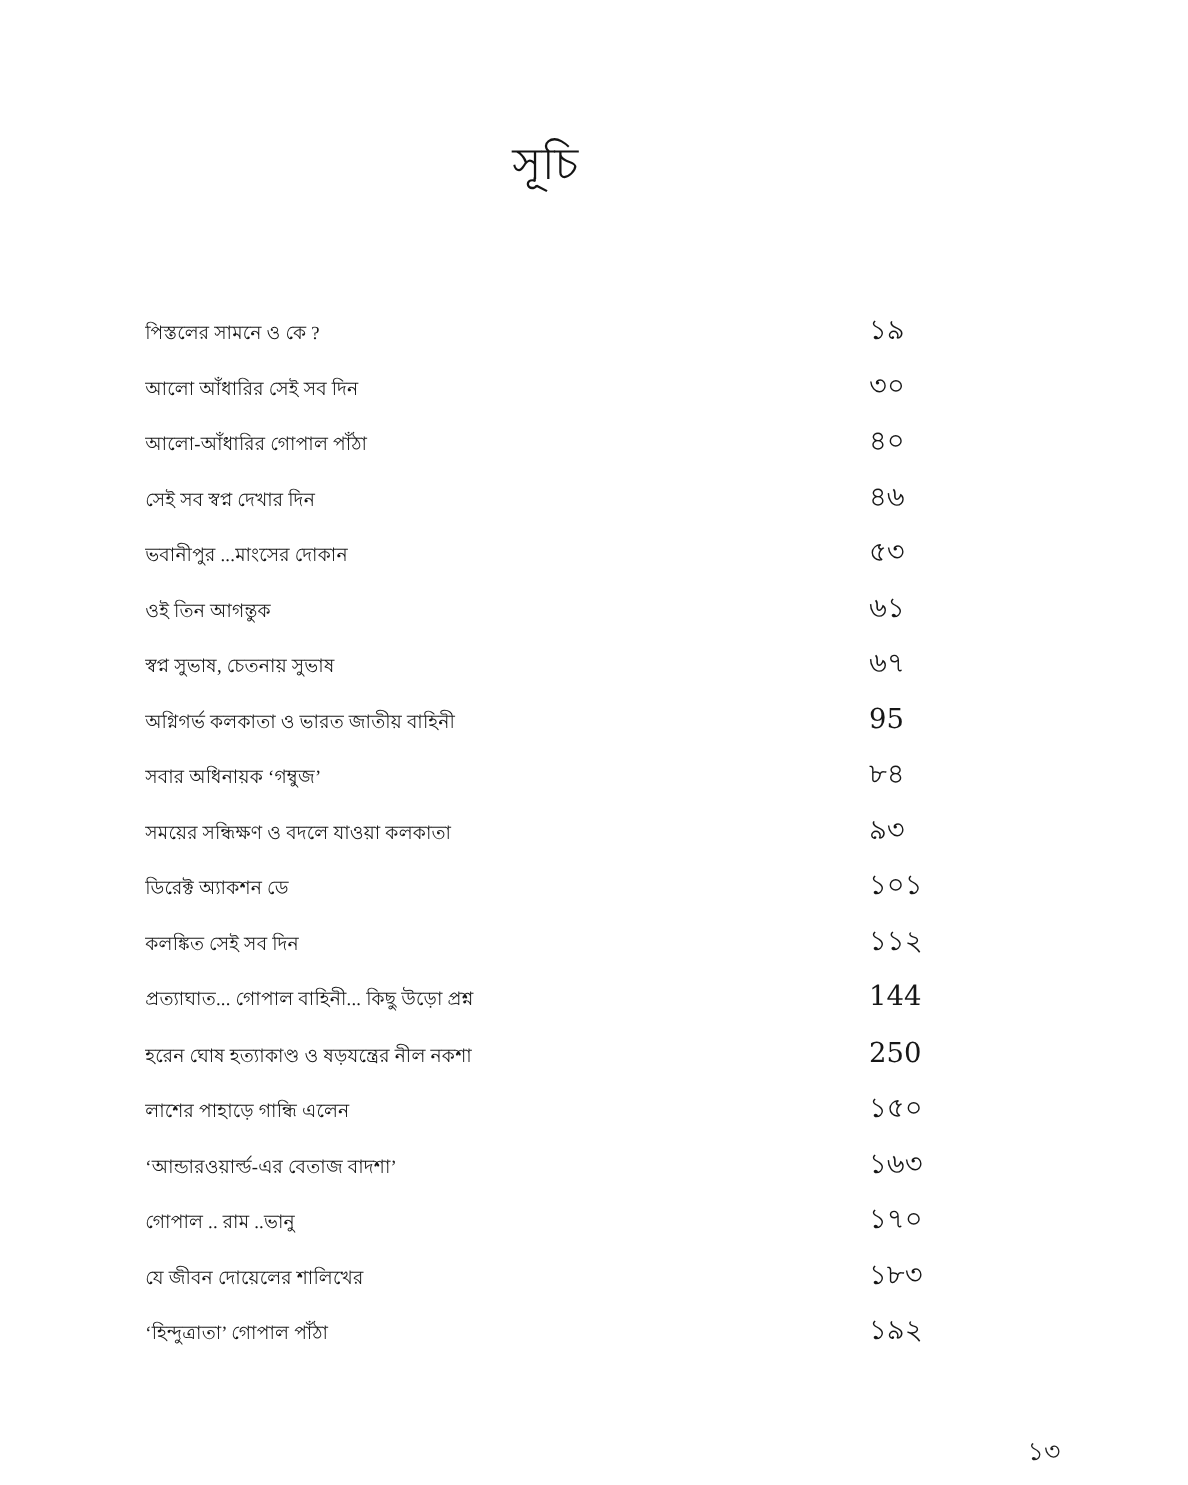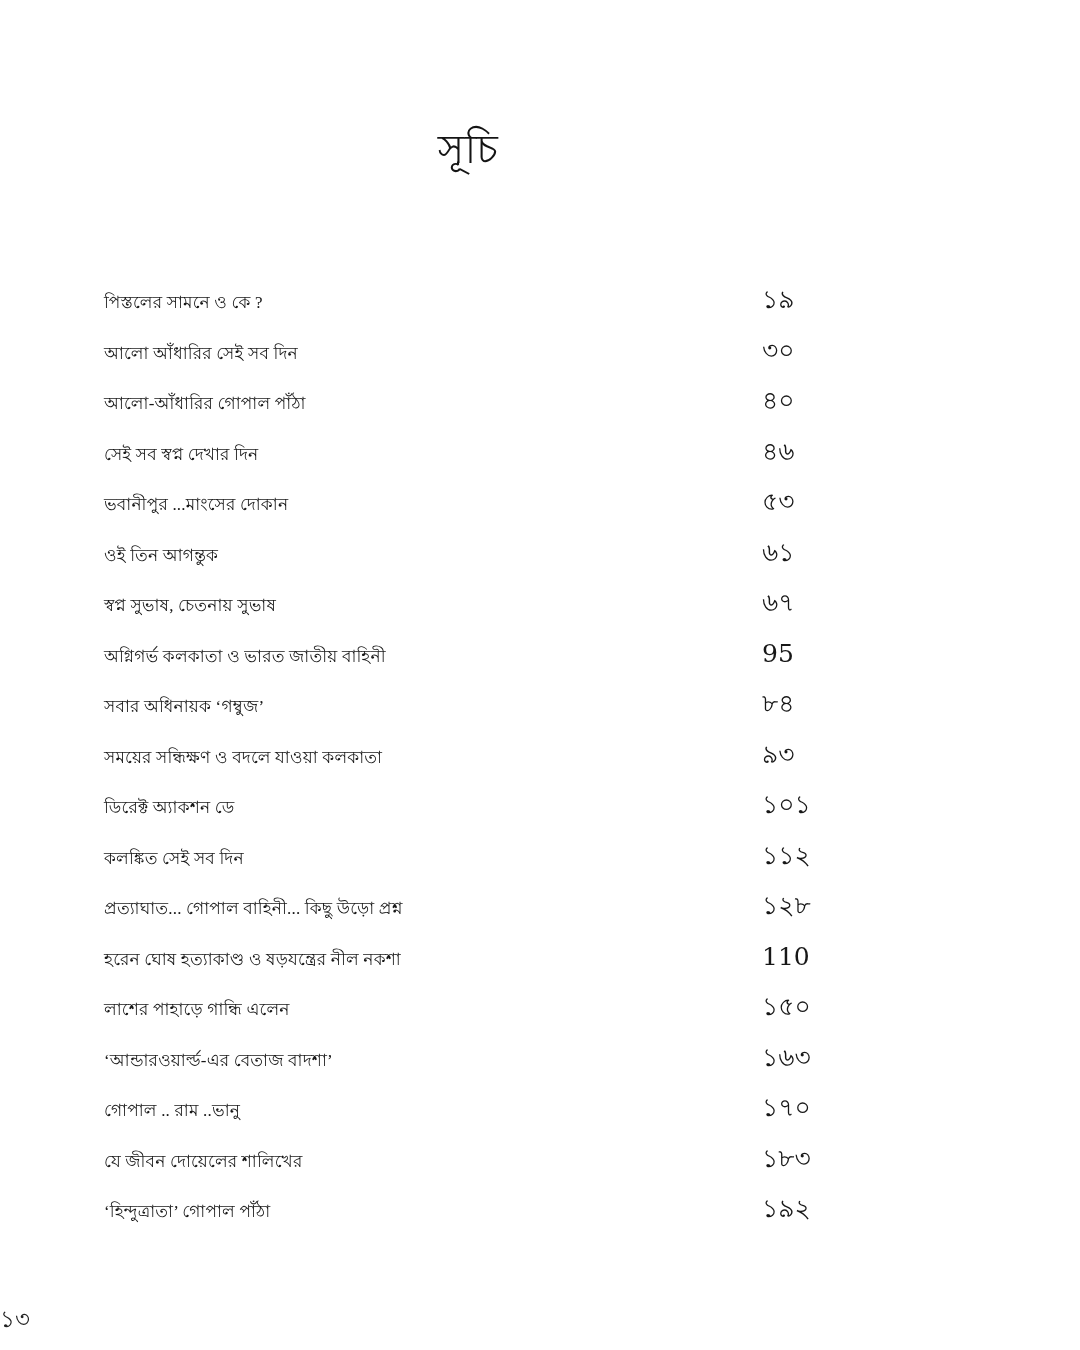--- a/index.html
+++ b/index.html
@@ -13,20 +13,21 @@
     font-family: "Liberation Serif", "DejaVu Serif", serif;
     color: #1a1a1a;
     overflow: hidden;
   }
   .page {
     position: relative;
     width: 936px;
     height: 1350px;
     box-sizing: border-box;
     padding: 0;
+    margin-left: 28px;
   }
   .page-title {
     text-align: center;
     font-size: 40px;
     font-weight: 400;
     letter-spacing: 0.5px;
     margin: 0;
     padding-top: 118px;
     color: #141414;
     font-family: "DejaVu Serif", "Liberation Serif", serif;
@@ -59,22 +60,22 @@
     line-height: 1.2;
     color: #171717;
     font-family: "DejaVu Serif", "Liberation Serif", serif;
     text-align: left;
     min-width: 70px;
   }
   .folio {
     position: absolute;
     bottom: 10px;
     left: 0;
-    right: 16px;
-    text-align: left;
+    right: 0;
+    text-align: right;
     font-size: 23px;
     color: #222;
     font-family: "DejaVu Serif", "Liberation Serif", serif;
   }
 </style>
 </head>
 <body>
 
 <div class="page">
   <h1 class="page-title">সূচি</h1>
@@ -123,25 +124,25 @@
       <li class="toc-row">
         <span class="toc-entry">ডিরেক্ট অ্যাকশন ডে</span>
         <span class="toc-page">১০১</span>
       </li>
       <li class="toc-row">
         <span class="toc-entry">কলঙ্কিত সেই সব দিন</span>
         <span class="toc-page">১১২</span>
       </li>
       <li class="toc-row">
         <span class="toc-entry">প্রত্যাঘাত... গোপাল বাহিনী... কিছু উড়ো প্রশ্ন</span>
-        <span class="toc-page">১২৮</span>
+        <span class="toc-page">144</span>
       </li>
       <li class="toc-row">
         <span class="toc-entry">হরেন ঘোষ হত্যাকাণ্ড ও ষড়যন্ত্রের নীল নকশা</span>
-        <span class="toc-page">110</span>
+        <span class="toc-page">250</span>
       </li>
       <li class="toc-row">
         <span class="toc-entry">লাশের পাহাড়ে গান্ধি এলেন</span>
         <span class="toc-page">১৫০</span>
       </li>
       <li class="toc-row">
         <span class="toc-entry">‘আন্ডারওয়ার্ল্ড-এর বেতাজ বাদশা’</span>
         <span class="toc-page">১৬৩</span>
       </li>
       <li class="toc-row">

